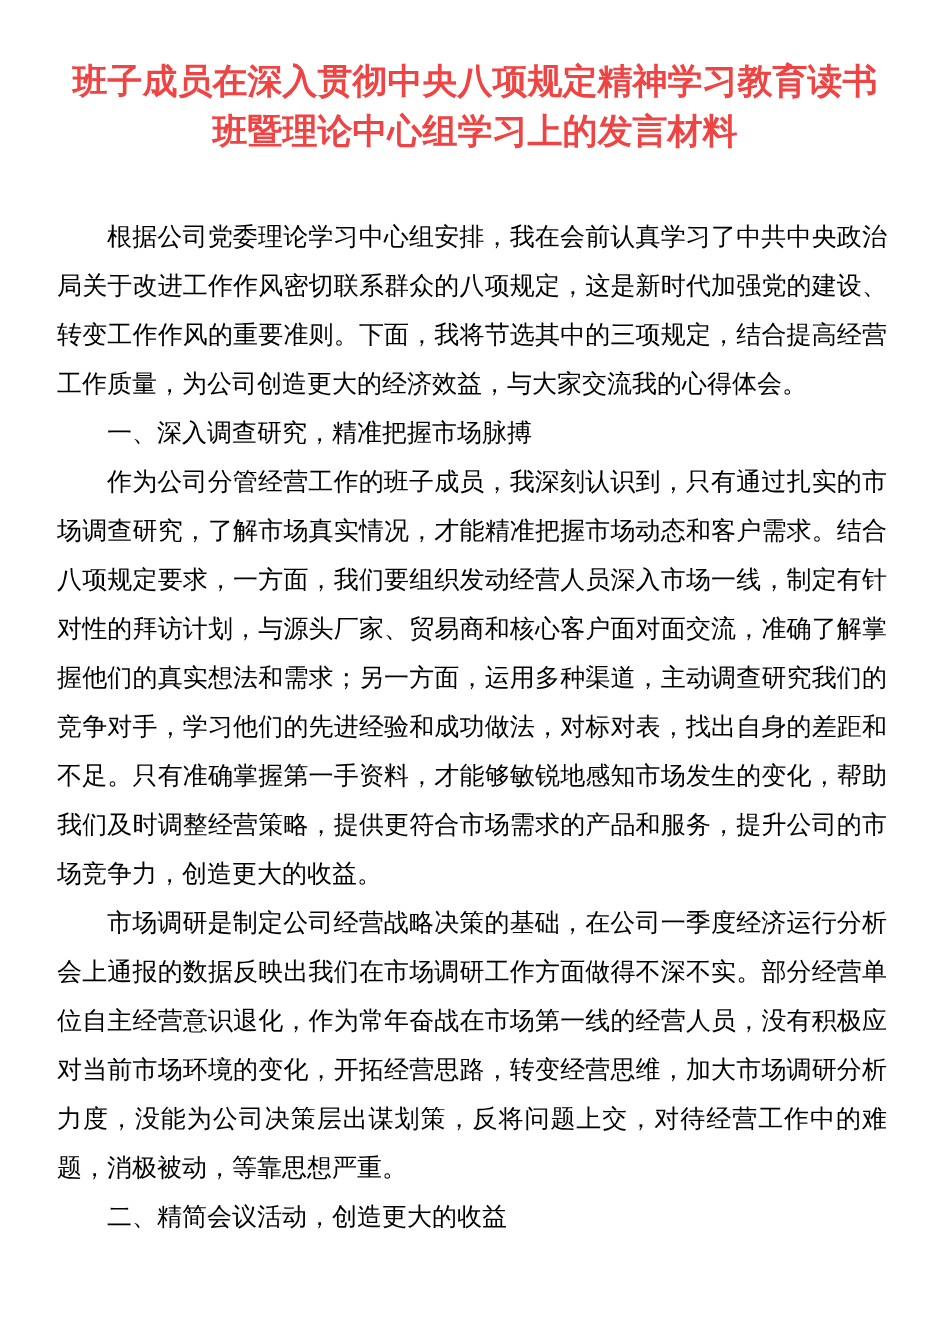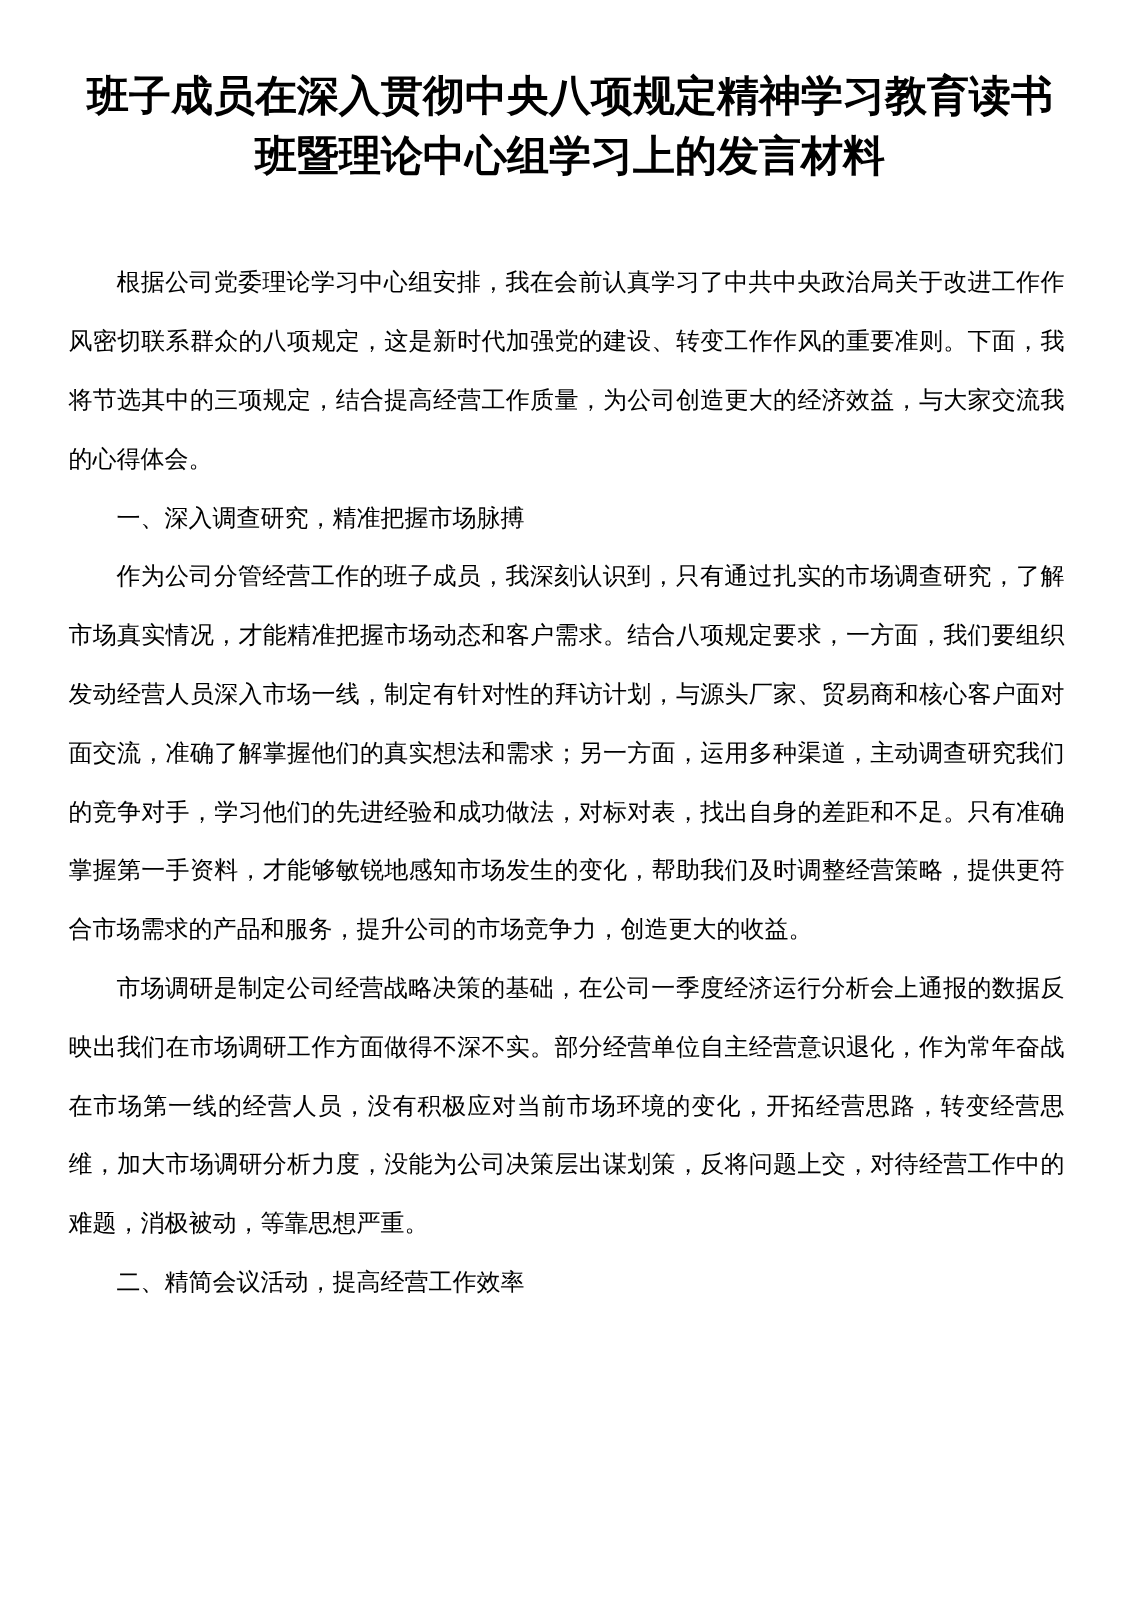--- a/index.html
+++ b/index.html
@@ -16,29 +16,29 @@
     font-family: "Liberation Sans", sans-serif;
     overflow: hidden;
     box-sizing: border-box;
   }
   .doc-title {
     margin: 56px 63px 0 63px;
     font-size: 35px;
     line-height: 50px;
     font-weight: 700;
     text-align: center;
-    color: #000000;
+    color: #ef4444;
     word-break: break-all;
   }
   .doc-body {
     margin: 56px 63px 0 57px; 
   }
   .doc-body p {
     margin: 0;
-    font-size: 20px;
+    font-size: 25px;
     line-height: 49px;
     text-align: justify;
     text-indent: 2em;
     color: #000000;
     line-break: strict;
   }
   .doc-body p.section-heading {
     text-align: left;
     font-family: Liberation Serif, serif;
   }
@@ -46,15 +46,15 @@
 </head>
 <body>
 
 <div class="page">
   <h1 class="doc-title">班子成员在深入贯彻中央八项规定精神学习教育读书班暨理论中心组学习上的发言材料</h1>
   <div class="doc-body">
       <p class="body-paragraph">根据公司党委理论学习中心组安排，我在会前认真学习了中共中央政治局关于改进工作作风密切联系群众的八项规定，这是新时代加强党的建设、转变工作作风的重要准则。下面，我将节选其中的三项规定，结合提高经营工作质量，为公司创造更大的经济效益，与大家交流我的心得体会。</p>
       <p class="section-heading">一、深入调查研究，精准把握市场脉搏</p>
       <p class="body-paragraph">作为公司分管经营工作的班子成员，我深刻认识到，只有通过扎实的市场调查研究，了解市场真实情况，才能精准把握市场动态和客户需求。结合八项规定要求，一方面，我们要组织发动经营人员深入市场一线，制定有针对性的拜访计划，与源头厂家、贸易商和核心客户面对面交流，准确了解掌握他们的真实想法和需求；另一方面，运用多种渠道，主动调查研究我们的竞争对手，学习他们的先进经验和成功做法，对标对表，找出自身的差距和不足。只有准确掌握第一手资料，才能够敏锐地感知市场发生的变化，帮助我们及时调整经营策略，提供更符合市场需求的产品和服务，提升公司的市场竞争力，创造更大的收益。</p>
       <p class="body-paragraph">市场调研是制定公司经营战略决策的基础，在公司一季度经济运行分析会上通报的数据反映出我们在市场调研工作方面做得不深不实。部分经营单位自主经营意识退化，作为常年奋战在市场第一线的经营人员，没有积极应对当前市场环境的变化，开拓经营思路，转变经营思维，加大市场调研分析力度，没能为公司决策层出谋划策，反将问题上交，对待经营工作中的难题，消极被动，等靠思想严重。</p>
-      <p class="section-heading">二、精简会议活动，提高经营工作效率</p>
+      <p class="section-heading">二、精简会议活动，创造更大的收益</p>
     </div>
 </div>
 
 </body></html>

